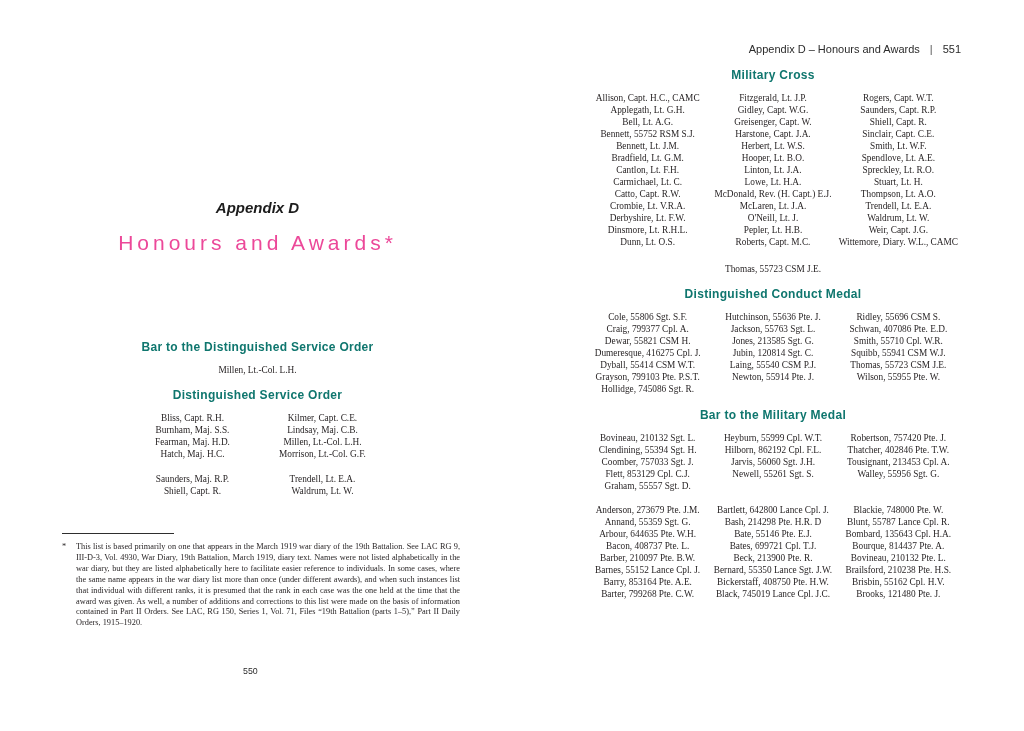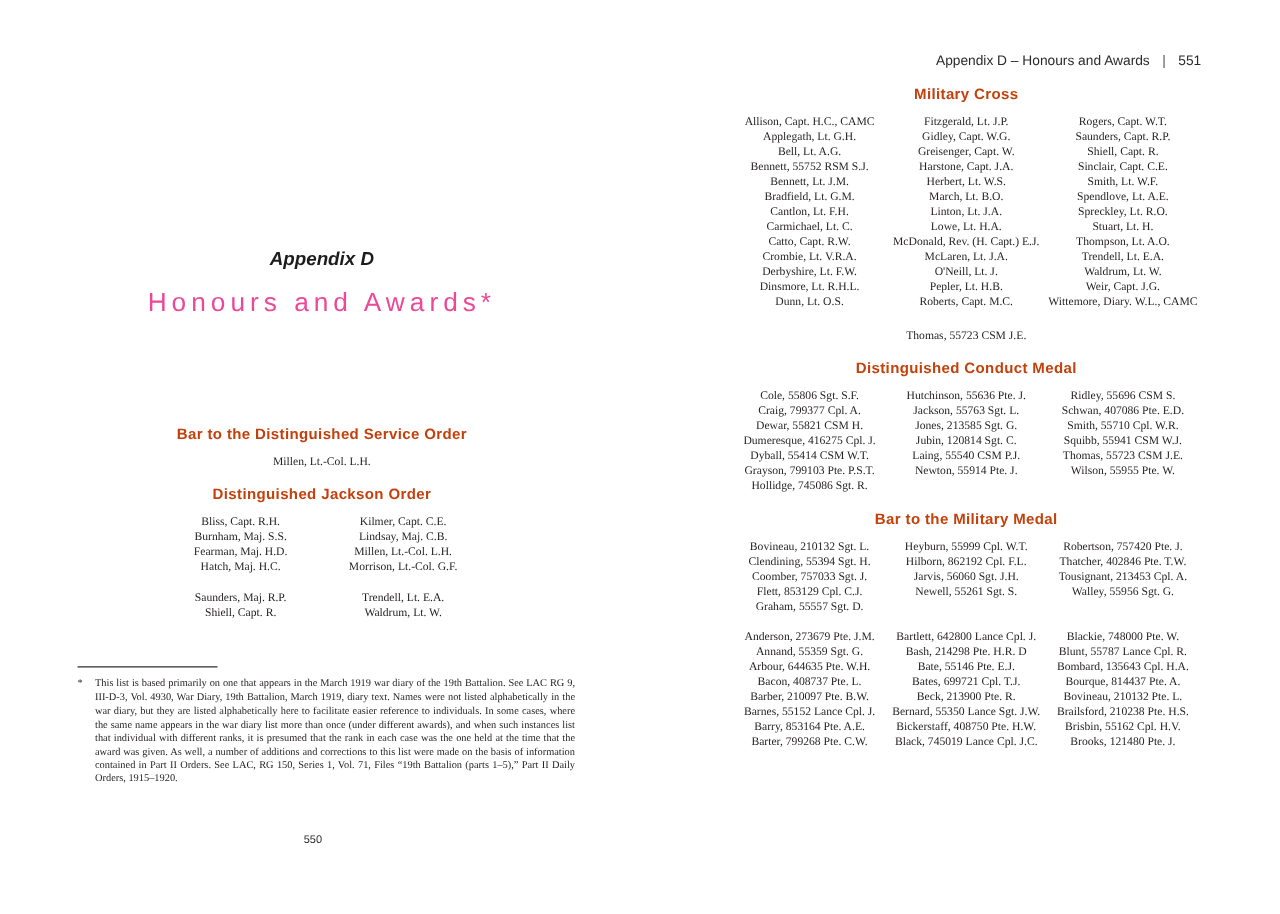--- a/index.html
+++ b/index.html
@@ -32,21 +32,21 @@
     text-align:center;
     font-family:"Liberation Sans", sans-serif;
     font-weight:normal; font-size:21px; letter-spacing:4px;
     color:#ec4899; margin-top:14px; line-height:26px; white-space:nowrap;
   }
 
   
   .sec-heading {
     font-family:"Liberation Sans", sans-serif;
     font-weight:bold; font-size:12px; letter-spacing:0.3px;
-    text-align:center; color:#c2410c;
+    text-align:center; color:#0f766e;
     line-height:15px; margin:0 0 9px 0; white-space:nowrap;
   }
   .cols { display:flex; align-items:flex-start; }
   .col { flex:1; text-align:center; min-width:0; }
   .name { font-size:9.3px; line-height:12px; white-space:nowrap; }
 
   .page-left .cols.narrow { width:260px; margin:0 auto; }
   .page-left .sL0 { margin-top:84px; }
   .page-left .sL1 { margin-top:12px; }
   .page-left .sL2 { margin-top:13px; }
@@ -88,21 +88,21 @@
   <div class="section sL0">
     <div class="sec-heading">Bar to the Distinguished Service Order</div>
     <div class="cols narrow">
         <div class="col">
           <div class="name">Millen, Lt.-Col. L.H.</div>
         </div>
       </div>
   </div>
 
   <div class="section sL1">
-    <div class="sec-heading">Distinguished Jackson Order</div>
+    <div class="sec-heading">Distinguished Service Order</div>
     <div class="cols narrow">
         <div class="col">
           <div class="name">Bliss, Capt. R.H.</div>
           <div class="name">Burnham, Maj. S.S.</div>
           <div class="name">Fearman, Maj. H.D.</div>
           <div class="name">Hatch, Maj. H.C.</div>
         </div>
         <div class="col">
           <div class="name">Kilmer, Capt. C.E.</div>
           <div class="name">Lindsay, Maj. C.B.</div>
@@ -144,21 +144,21 @@
           <div class="name">Derbyshire, Lt. F.W.</div>
           <div class="name">Dinsmore, Lt. R.H.L.</div>
           <div class="name">Dunn, Lt. O.S.</div>
         </div>
         <div class="col">
           <div class="name">Fitzgerald, Lt. J.P.</div>
           <div class="name">Gidley, Capt. W.G.</div>
           <div class="name">Greisenger, Capt. W.</div>
           <div class="name">Harstone, Capt. J.A.</div>
           <div class="name">Herbert, Lt. W.S.</div>
-          <div class="name">March, Lt. B.O.</div>
+          <div class="name">Hooper, Lt. B.O.</div>
           <div class="name">Linton, Lt. J.A.</div>
           <div class="name">Lowe, Lt. H.A.</div>
           <div class="name">McDonald, Rev. (H. Capt.) E.J.</div>
           <div class="name">McLaren, Lt. J.A.</div>
           <div class="name">O'Neill, Lt. J.</div>
           <div class="name">Pepler, Lt. H.B.</div>
           <div class="name">Roberts, Capt. M.C.</div>
         </div>
         <div class="col">
           <div class="name">Rogers, Capt. W.T.</div>

